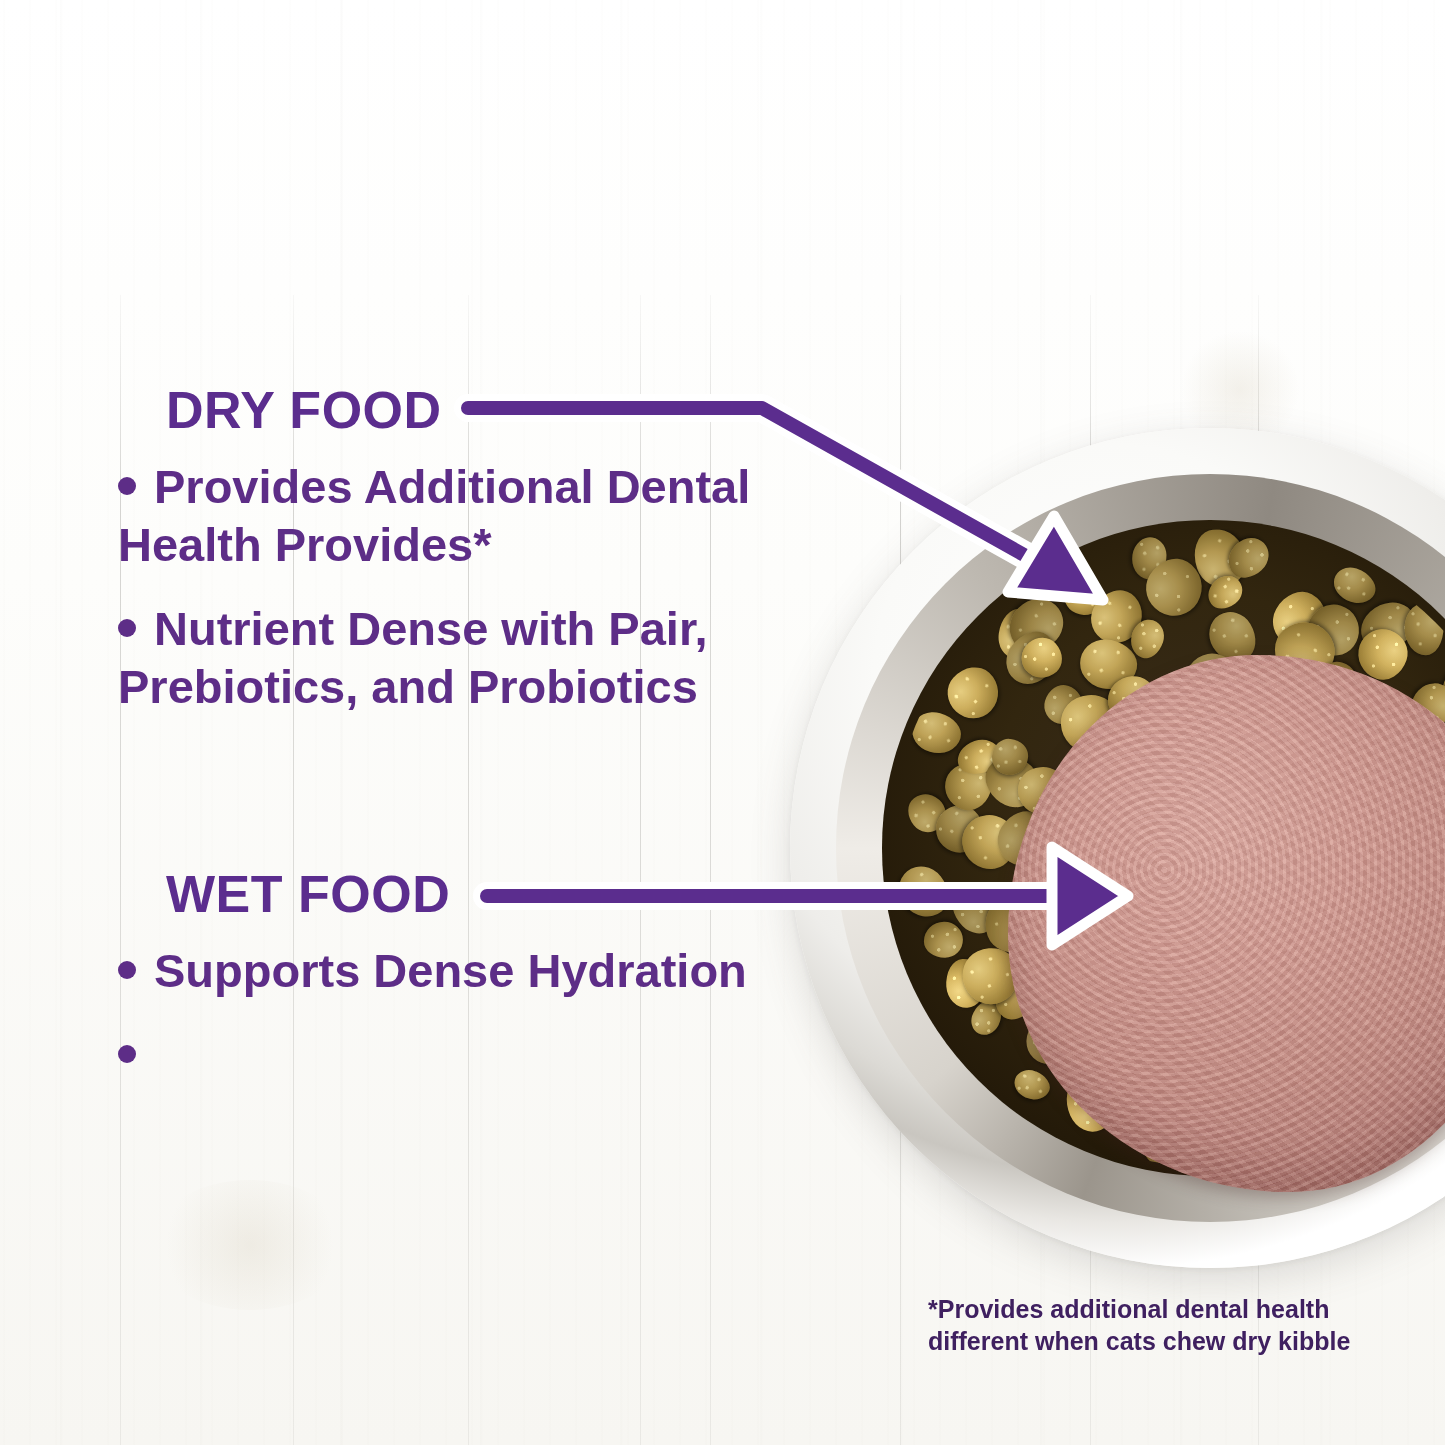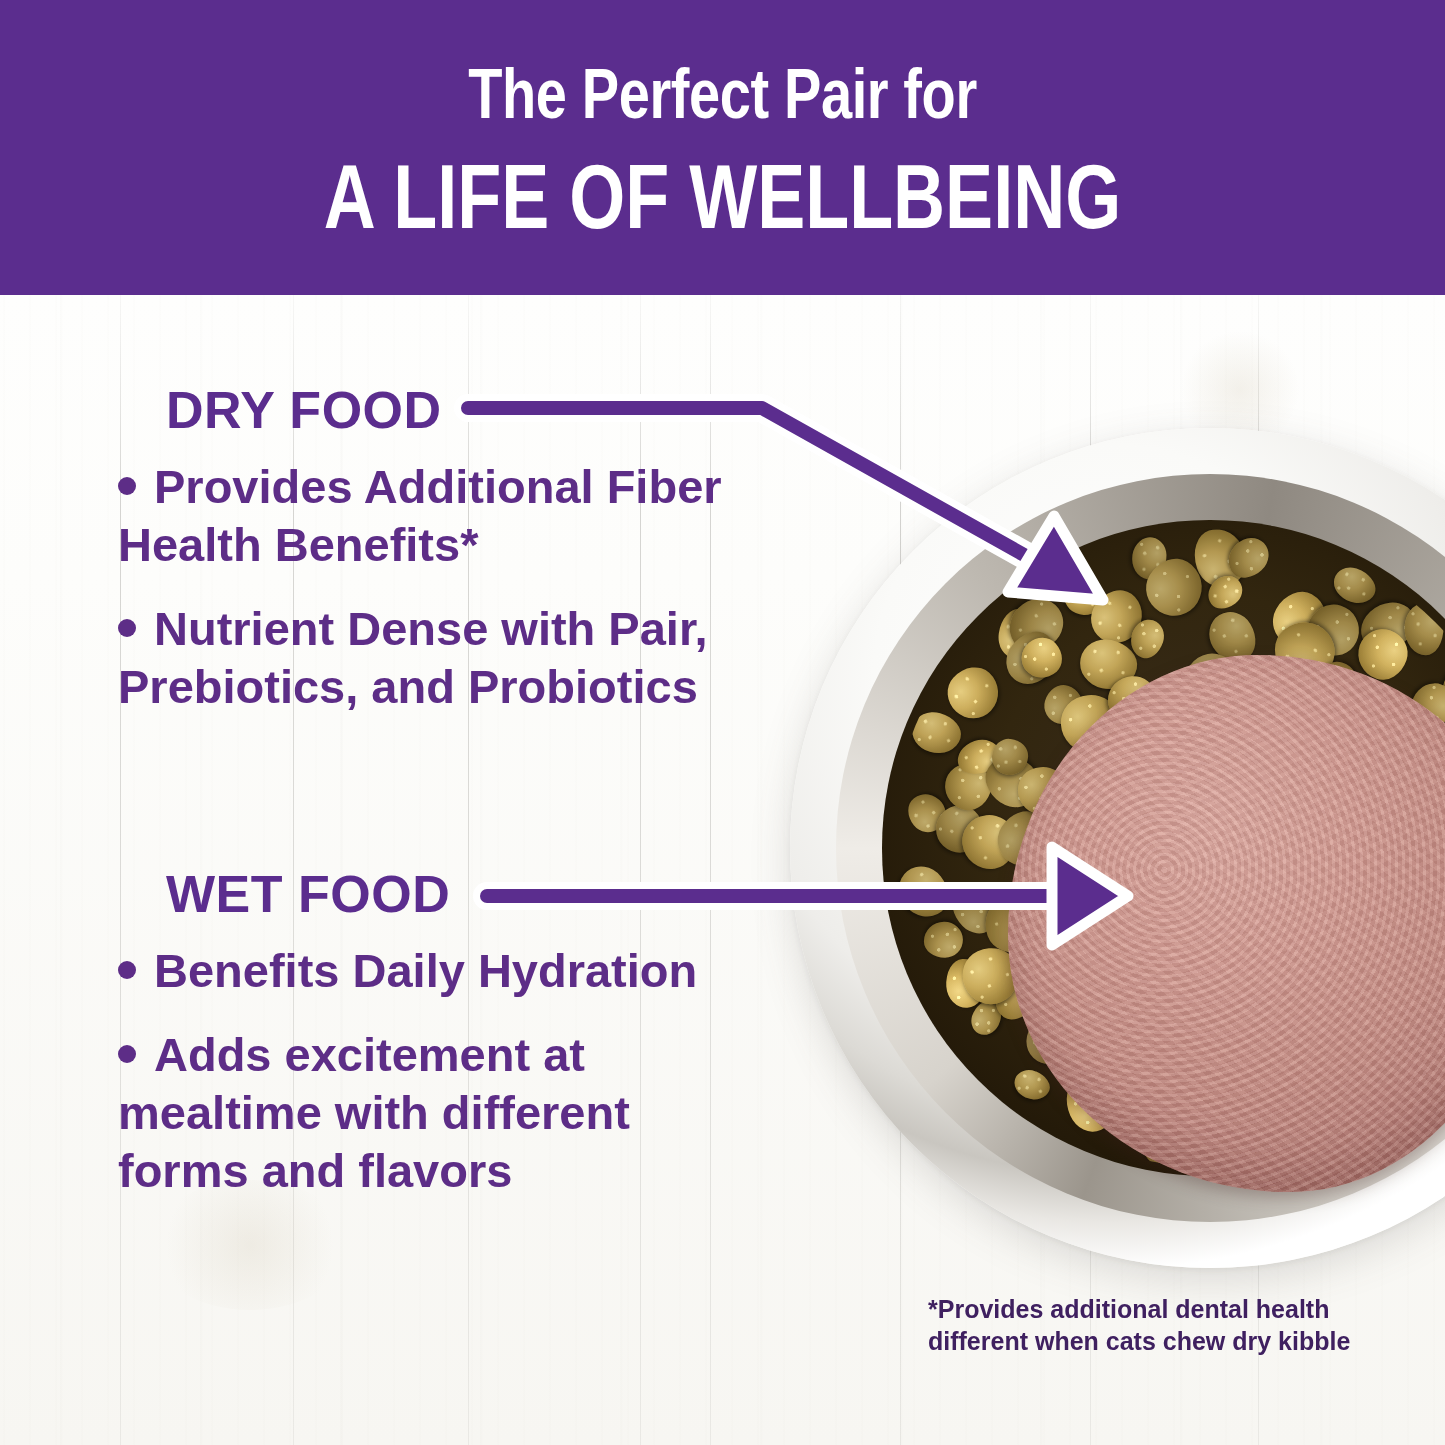--- a/index.html
+++ b/index.html
@@ -352,45 +352,41 @@
         <div class="kib" style="width: 55.3555px; height: 51.7707px; left: 370.399px; top: 135.13px; transform: rotate(236.425deg); filter: brightness(1.06499);"></div>
         <div class="kib" style="width: 55.3593px; height: 46.7692px; left: 428.415px; top: 166.089px; transform: rotate(256.391deg); filter: brightness(1.14857);"></div>
         <div class="kib" style="width: 50.356px; height: 46.2636px; left: 447.658px; top: 219.23px; transform: rotate(81.4754deg); filter: brightness(1.0786);"></div>
         <div class="kib" style="width: 40.3429px; height: 38.1015px; left: 477.543px; top: 286.007px; transform: rotate(40.8106deg); filter: brightness(1.04667);"></div>
         <div class="kib" style="width: 36.9099px; height: 34.0112px; left: 459.091px; top: 356.041px; transform: rotate(290.332deg); filter: brightness(0.981946);"></div>
         <div class="kib" style="width: 38.5269px; height: 39.032px; left: 421.504px; top: 427.99px; transform: rotate(102.502deg); filter: brightness(0.920773);"></div>
       </div>
     <div class="pate"></div>
   </div>
 
-  <div class="header-band">
-    <div class="headline-1">The Perfect Pair for</div>
-    <div class="headline-2">A LIFE OF WELLBEING</div>
-  </div>
 
   <div class="callout" style="left:118px; top:384px;">
     <div class="section-title">DRY FOOD</div>
     <div class="bullet-block">
       <div class="bullet-item">
-        <span class="bullet-dot"></span><span>Provides Additional Fiber Health Benefits*</span>
+        <span class="bullet-dot"></span><span>Provides Additional Dental Health Provides*</span>
       </div>
       <div class="bullet-item">
         <span class="bullet-dot"></span><span>Nutrient Dense with Pair, Prebiotics, and Probiotics</span>
       </div>
     </div>
   </div>
 
   <div class="callout" style="left:118px; top:868px;">
     <div class="section-title">WET FOOD</div>
     <div class="bullet-block">
       <div class="bullet-item">
-        <span class="bullet-dot"></span><span>Benefits Daily Hydration</span>
+        <span class="bullet-dot"></span><span>Supports Dense Hydration</span>
       </div>
       <div class="bullet-item">
-        <span class="bullet-dot"></span><span>Adds excitement at mealtime with different forms and flavors</span>
+        <span class="bullet-dot"></span>
       </div>
     </div>
   </div>
 
   <svg class="arrows" viewBox="0 0 1445 1445">
 
     <g>
       <path d="M 468 408 L 762 408 L 1042 565" stroke="#ffffff" stroke-width="28" fill="none" stroke-linecap="round" stroke-linejoin="round"></path>
       <path d="M 468 408 L 762 408 L 1042 565" stroke="#5b2d8e" stroke-width="14" fill="none" stroke-linecap="round" stroke-linejoin="round"></path>
       <path d="M 1103 600 L 1008 592 L 1054 516 Z" fill="#5b2d8e" stroke="#ffffff" stroke-width="11" stroke-linejoin="round"></path>

